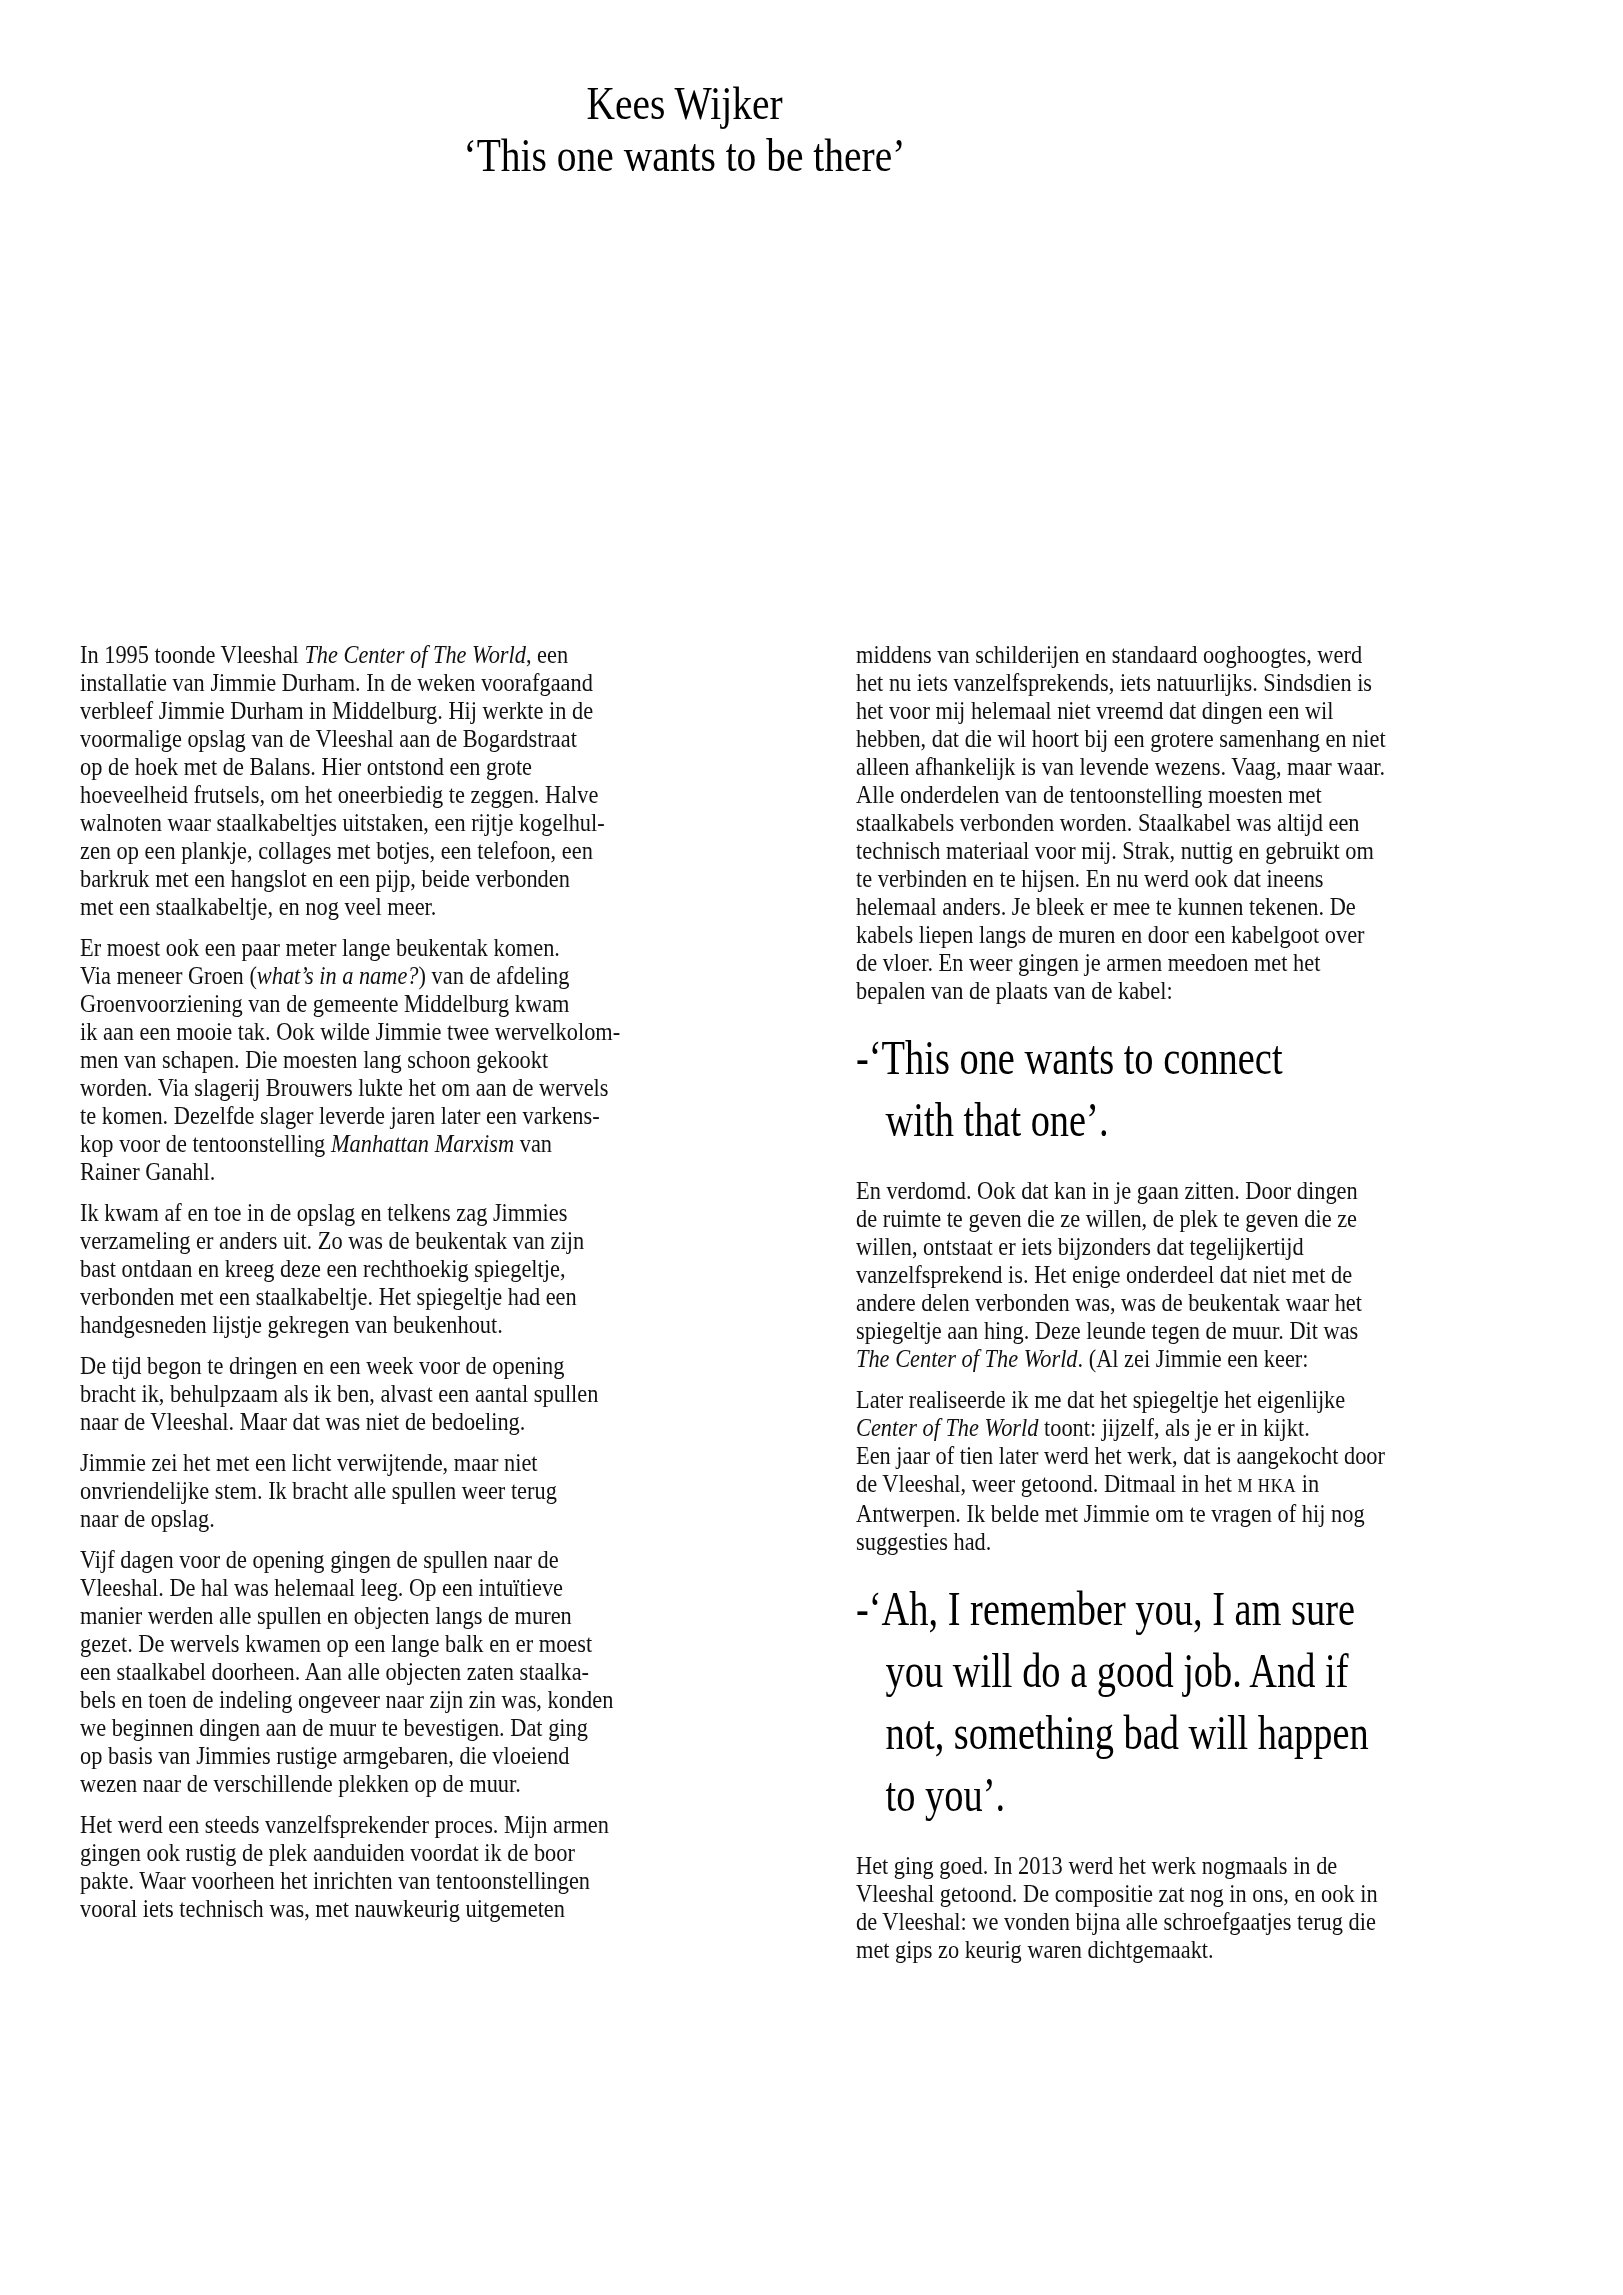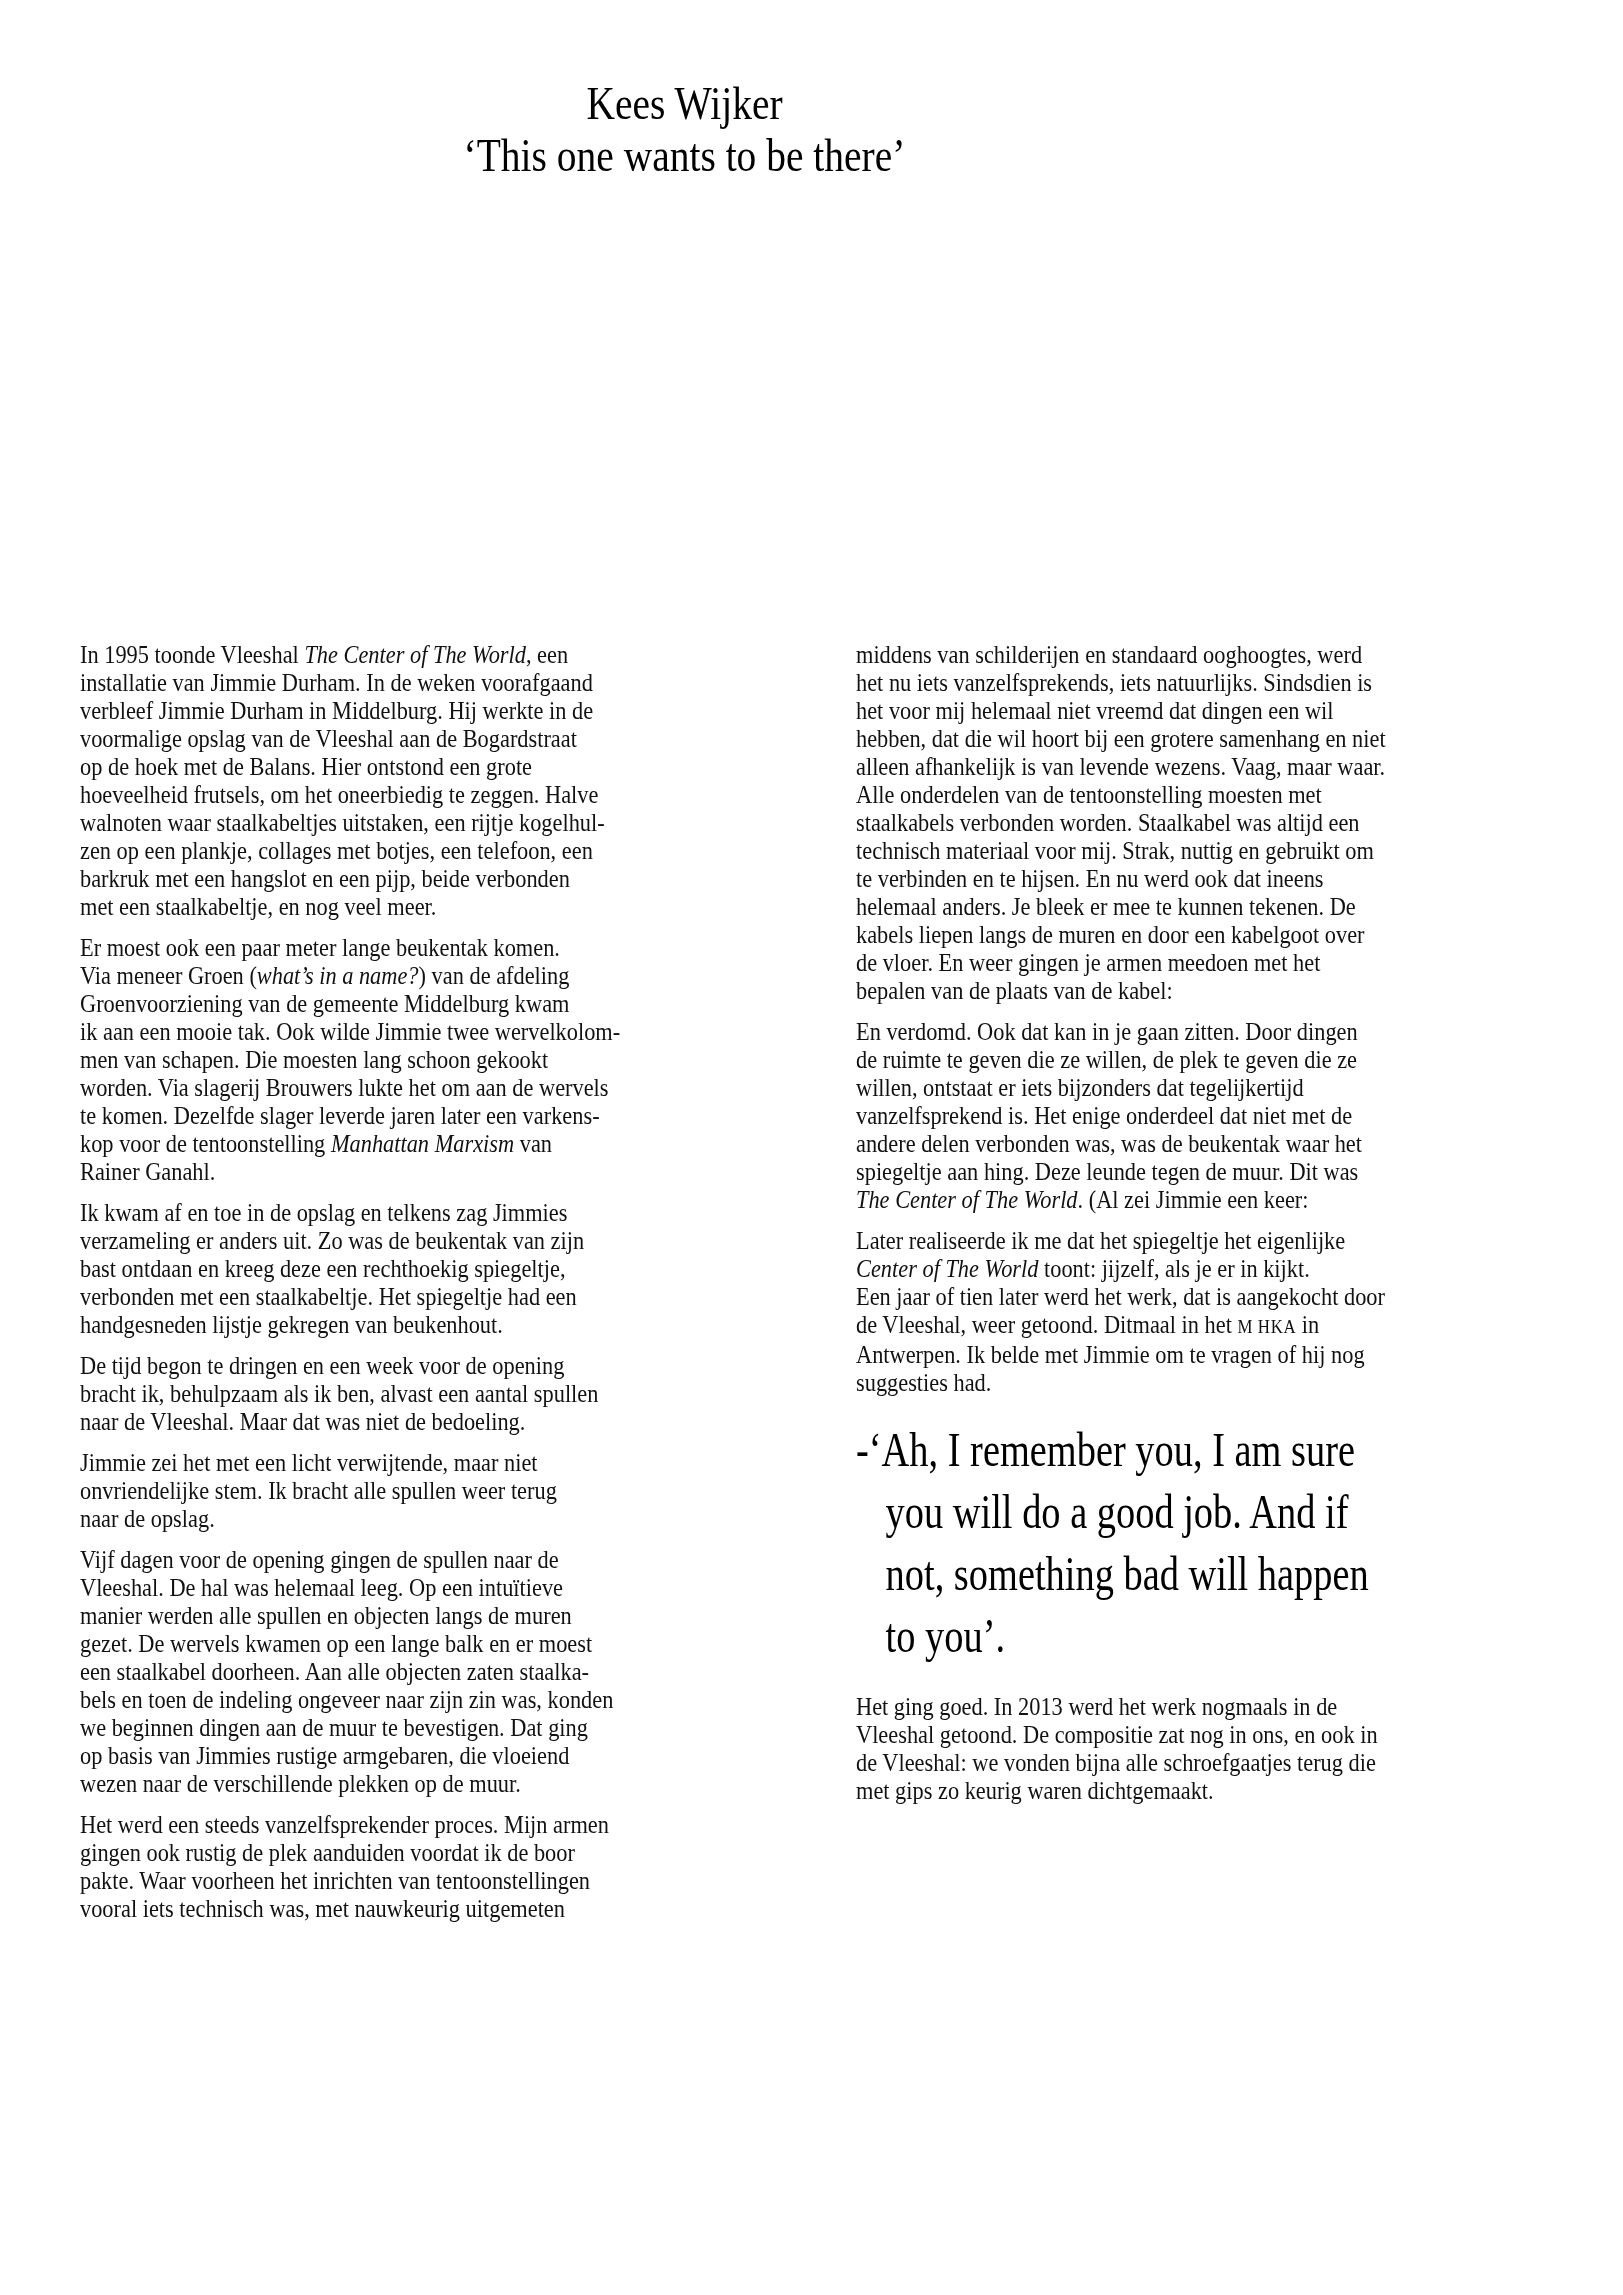--- a/index.html
+++ b/index.html
@@ -98,20 +98,24 @@
       <span class="line">alleen afhankelijk is van levende wezens. Vaag, maar waar.</span>
       <span class="line">Alle onderdelen van de tentoonstelling moesten met</span>
       <span class="line">staalkabels verbonden worden. Staalkabel was altijd een</span>
       <span class="line">technisch materiaal voor mij. Strak, nuttig en gebruikt om</span>
       <span class="line">te verbinden en te hijsen. En nu werd ook dat ineens</span>
       <span class="line">helemaal anders. Je bleek er mee te kunnen tekenen. De</span>
       <span class="line">kabels liepen langs de muren en door een kabelgoot over</span>
       <span class="line">de vloer. En weer gingen je armen meedoen met het</span>
       <span class="line">bepalen van de plaats van de kabel:</span>
     </div>
+  <div class="quote">
+      <span class="qline">-‘This one wants to connect</span>
+      <span class="qline indent">with that one’.</span>
+    </div>
   <div class="para">
       <span class="line">En verdomd. Ook dat kan in je gaan zitten. Door dingen</span>
       <span class="line">de ruimte te geven die ze willen, de plek te geven die ze</span>
       <span class="line">willen, ontstaat er iets bijzonders dat tegelijkertijd</span>
       <span class="line">vanzelfsprekend is. Het enige onderdeel dat niet met de</span>
       <span class="line">andere delen verbonden was, was de beukentak waar het</span>
       <span class="line">spiegeltje aan hing. Deze leunde tegen de muur. Dit was</span>
       <span class="line"><em>The Center of The World</em><span>. (Al zei Jimmie een keer:</span></span>
     </div>
   <div class="para">

